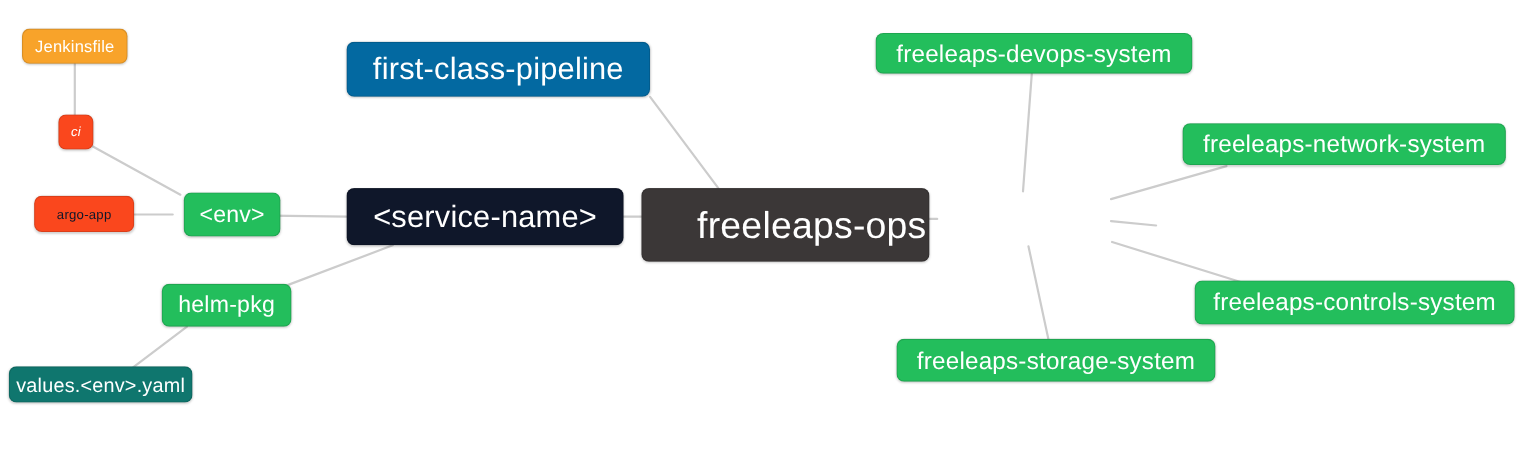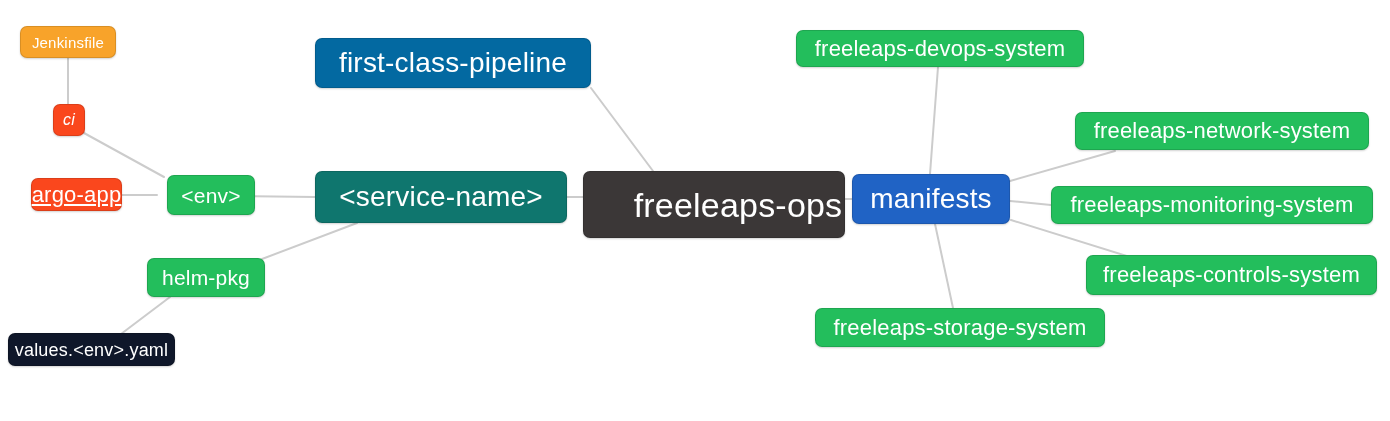--- a/index.html
+++ b/index.html
@@ -53,27 +53,25 @@
       <line x1="591" y1="88" x2="653" y2="171" stroke="#cccccc" stroke-width="2" stroke-linecap="round"></line>
       <line x1="845" y1="199" x2="852" y2="199" stroke="#cccccc" stroke-width="2" stroke-linecap="round"></line>
       <line x1="938" y1="67" x2="930" y2="174" stroke="#cccccc" stroke-width="2" stroke-linecap="round"></line>
       <line x1="1010" y1="181" x2="1115" y2="151" stroke="#cccccc" stroke-width="2" stroke-linecap="round"></line>
       <line x1="1010" y1="201" x2="1051" y2="205" stroke="#cccccc" stroke-width="2" stroke-linecap="round"></line>
       <line x1="1011" y1="220" x2="1130" y2="257" stroke="#cccccc" stroke-width="2" stroke-linecap="round"></line>
       <line x1="935" y1="224" x2="953" y2="308" stroke="#cccccc" stroke-width="2" stroke-linecap="round"></line>
     </svg>
 
 <div class="node" style="left: 20px; top: 26px; width: 96px; height: 32px; background: rgb(248, 163, 42); font-size: 15px; color: rgb(255, 255, 255);">Jenkinsfile</div>
-    <div class="node" style="left: 53px; top: 104px; width: 32px; height: 32px; background: rgb(250, 71, 29); font-size: 16px; color: rgb(255, 255, 255); font-style: italic;">ci</div>
-    <div class="node" style="left: 31px; top: 178px; width: 91px; height: 33px; background: rgb(250, 71, 29); font-size: 22px; color: #ffffff; text-decoration: underline;">argo-app</div>
+    <div class="node" style="left: 53px; top: 104px; width: 32px; height: 32px; background: rgb(250, 71, 29); font-size: 12px; color: rgb(255, 255, 255); font-style: italic;">ci</div>
+    <div class="node" style="left: 31px; top: 178px; width: 91px; height: 33px; background: rgb(250, 71, 29); font-size: 12px; color: #0f172a;">argo-app</div>
     <div class="node" style="left: 157px; top: 175px; width: 88px; height: 40px; background: rgb(35, 190, 92); font-size: 21px; color: rgb(255, 255, 255); margin-left: 10px;">&lt;env&gt;</div>
-    <div class="node" style="left: 315px; top: 171px; width: 252px; height: 52px; background: #0f766e; font-size: 28px; color: rgb(255, 255, 255);">&lt;service-name&gt;</div>
+    <div class="node" style="left: 315px; top: 171px; width: 252px; height: 52px; background: #0f172a; font-size: 28px; color: rgb(255, 255, 255);">&lt;service-name&gt;</div>
     <div class="node" style="left: 315px; top: 38px; width: 276px; height: 50px; background: #0369a1; font-size: 28px; color: rgb(255, 255, 255);">first-class-pipeline</div>
     <div class="node" style="left: 583px; top: 171px; width: 262px; height: 67px; background: rgb(59, 55, 55); font-size: 34px; color: rgb(255, 255, 255); padding-left: 48px;">freeleaps-ops</div>
-    <div class="node" style="left: 852px; top: 174px; width: 158px; height: 50px; background: rgb(32, 99, 197); font-size: 28px; color: rgb(255, 255, 255);">manifests</div>
     <div class="node" style="left: 796px; top: 30px; width: 288px; height: 37px; background: rgb(35, 190, 92); font-size: 22px; color: rgb(255, 255, 255);">freeleaps-devops-system</div>
     <div class="node" style="left: 1053px; top: 112px; width: 294px; height: 38px; background: rgb(35, 190, 92); font-size: 22px; color: rgb(255, 255, 255); margin-left: 22px;">freeleaps-network-system</div>
-    <div class="node" style="left: 1051px; top: 186px; width: 322px; height: 38px; background: rgb(35, 190, 92); font-size: 22px; color: rgb(255, 255, 255);">freeleaps-monitoring-system</div>
     <div class="node" style="left: 1062px; top: 255px; width: 291px; height: 40px; background: rgb(35, 190, 92); font-size: 22px; color: rgb(255, 255, 255); margin-left: 24px;">freeleaps-controls-system</div>
     <div class="node" style="left: 815px; top: 308px; width: 290px; height: 39px; background: rgb(35, 190, 92); font-size: 22px; color: rgb(255, 255, 255);">freeleaps-storage-system</div>
     <div class="node" style="left: 147px; top: 258px; width: 118px; height: 39px; background: rgb(35, 190, 92); font-size: 21px; color: rgb(255, 255, 255);">helm-pkg</div>
-    <div class="node" style="left: 8px; top: 333px; width: 167px; height: 33px; background: #0f172a; font-size: 18px; color: rgb(255, 255, 255);">values.&lt;env&gt;.yaml</div>
+    <div class="node" style="left: 8px; top: 333px; width: 167px; height: 33px; background: #0f766e; font-size: 18px; color: rgb(255, 255, 255);">values.&lt;env&gt;.yaml</div>
   </div>
 
 </body></html>

